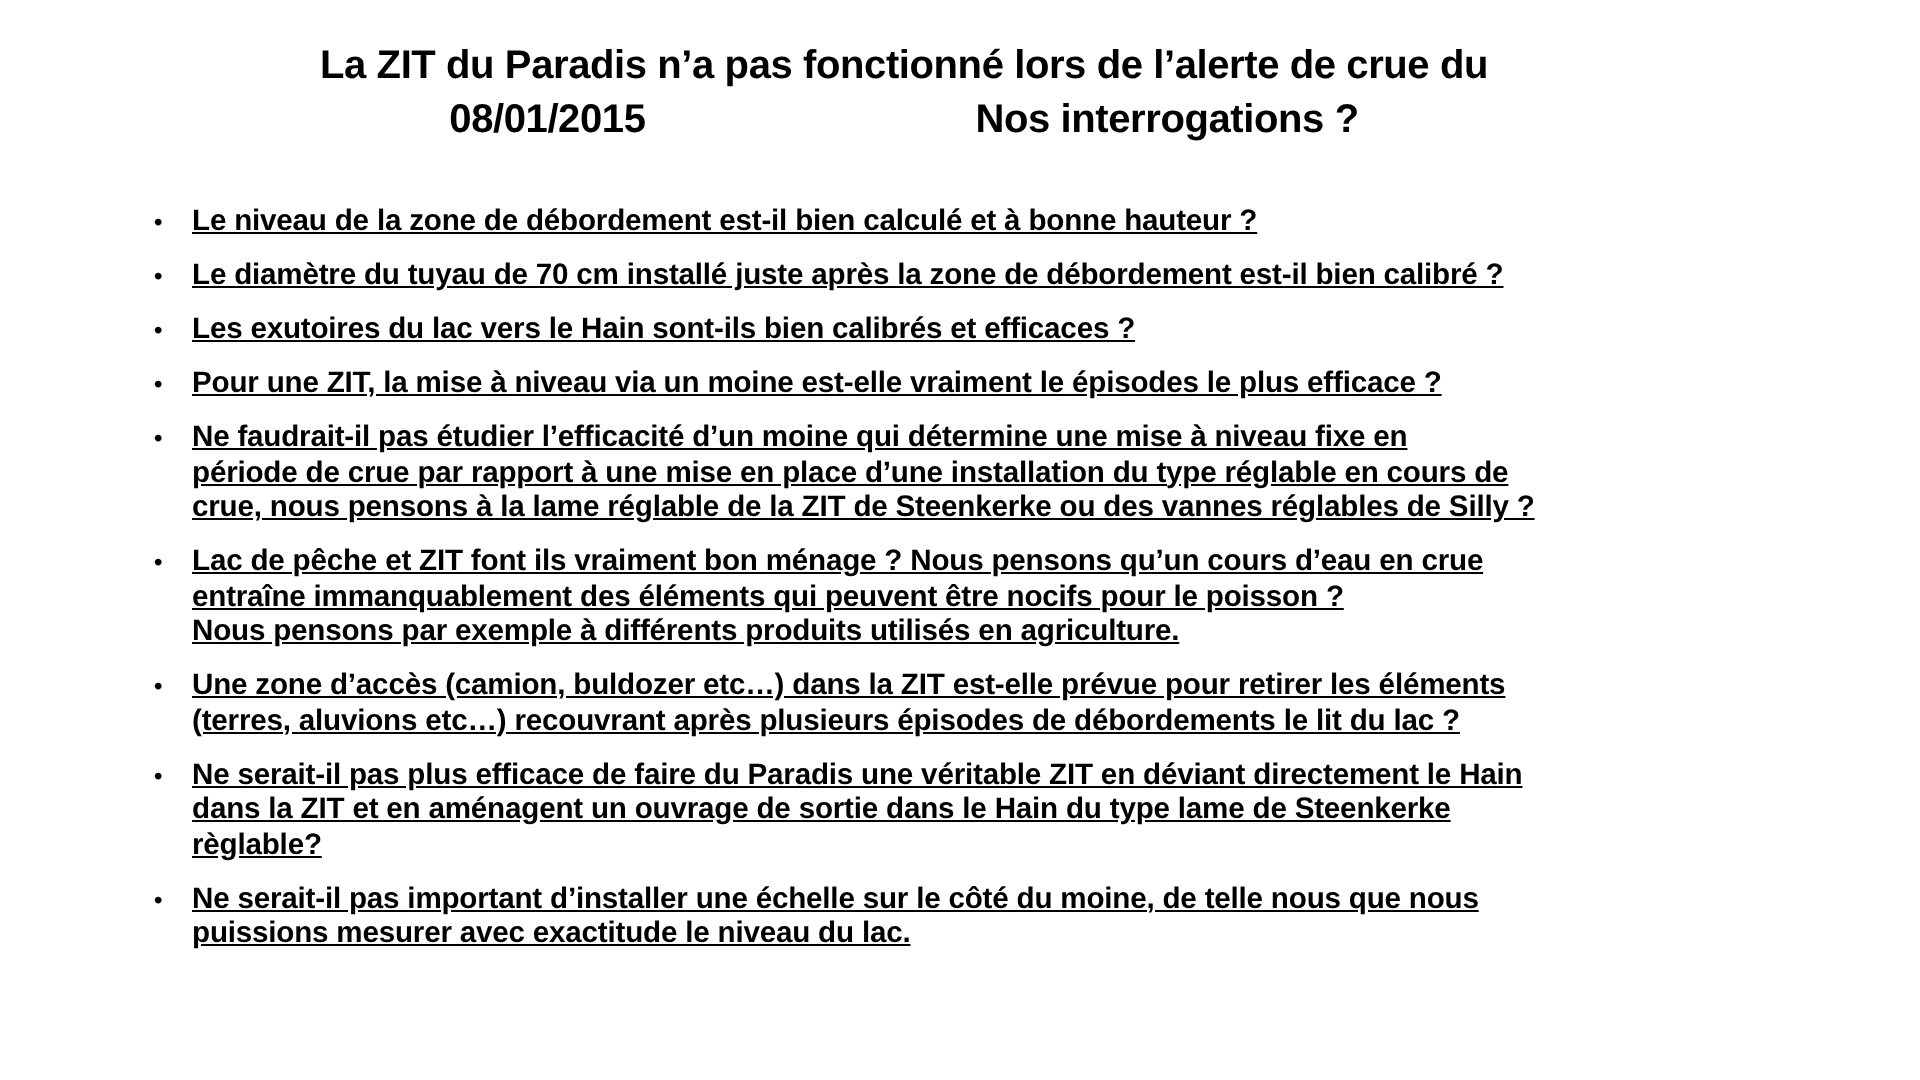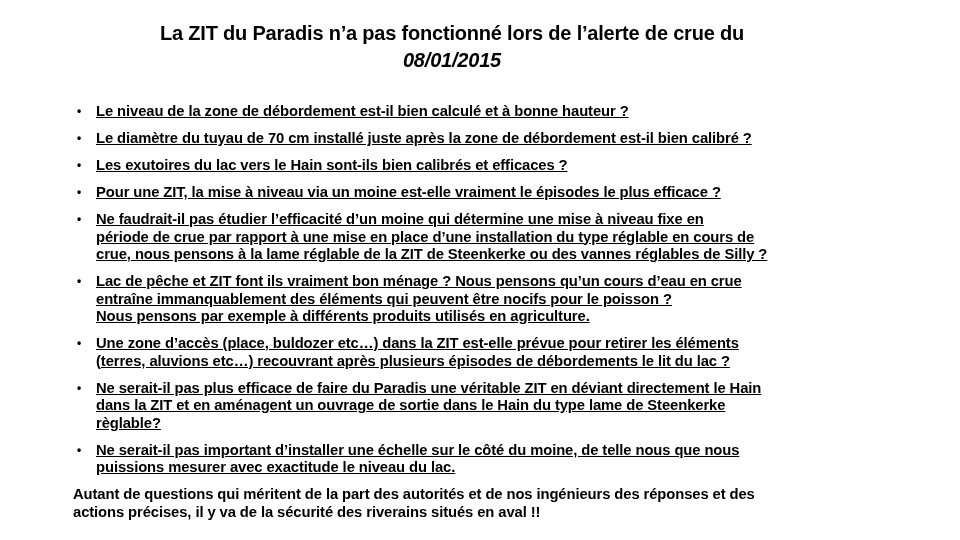--- a/index.html
+++ b/index.html
@@ -27,21 +27,20 @@
     width: 904px;
     font-size: 20px;
     line-height: 27px;
     text-align: center;
     letter-spacing: -0.2px;
   }
   .title-line2 {
     display: flex;
     justify-content: center;
     gap: 165px;
-    font-style: italic;
   }
   .content {
     position: absolute;
     top: 103px;
     left: 73px;
     width: 852px;
     font-size: 14.8px;
     line-height: 17.5px;
     letter-spacing: -0.1px;
   }
@@ -68,20 +67,21 @@
 </style>
 </head>
 <body>
 
 <div class="slide">
 
   <div class="title">
     <div class="title-line1">La ZIT du Paradis n’a pas fonctionné lors de l’alerte de crue du</div>
     <div class="title-line2">
       <span>08/01/2015</span>
+      <span>Nos interrogations ?</span>
     </div>
   </div>
 
   <div class="content">
     <div id="bullet-list">
         <div class="bullet">
           <span class="dot">•</span>
           <span class="text">Le niveau de la zone de débordement est-il bien calculé et à bonne hauteur ?</span>
         </div>
         <div class="bullet">
@@ -103,32 +103,30 @@
 crue, nous pensons à la lame réglable de la ZIT de Steenkerke ou des vannes réglables de Silly ?</span>
         </div>
         <div class="bullet">
           <span class="dot">•</span>
           <span class="text">Lac de pêche et ZIT font ils vraiment bon ménage ? Nous pensons qu’un cours d’eau en crue
 entraîne immanquablement des éléments qui peuvent être nocifs pour le poisson ?
 Nous pensons par exemple à différents produits utilisés en agriculture.</span>
         </div>
         <div class="bullet">
           <span class="dot">•</span>
-          <span class="text">Une zone d’accès (place, buldozer etc…) dans la ZIT est-elle prévue pour retirer les éléments
+          <span class="text">Une zone d’accès (camion, buldozer etc…) dans la ZIT est-elle prévue pour retirer les éléments
 (terres, aluvions etc…) recouvrant après plusieurs épisodes de débordements le lit du lac ?</span>
         </div>
         <div class="bullet">
           <span class="dot">•</span>
           <span class="text">Ne serait-il pas plus efficace de faire du Paradis une véritable ZIT en déviant directement le Hain
 dans la ZIT et en aménagent un ouvrage de sortie dans le Hain du type lame de Steenkerke
 règlable?</span>
         </div>
         <div class="bullet">
           <span class="dot">•</span>
           <span class="text">Ne serait-il pas important d’installer une échelle sur le côté du moine, de telle nous que nous
 puissions mesurer avec exactitude le niveau du lac.</span>
         </div>
       </div>
-    <div class="closing">Autant de questions qui méritent de la part des autorités et de nos ingénieurs des réponses et des
-actions précises, il y va de la sécurité des riverains situés en aval !!</div>
   </div>
 
 </div>
 
 </body></html>

